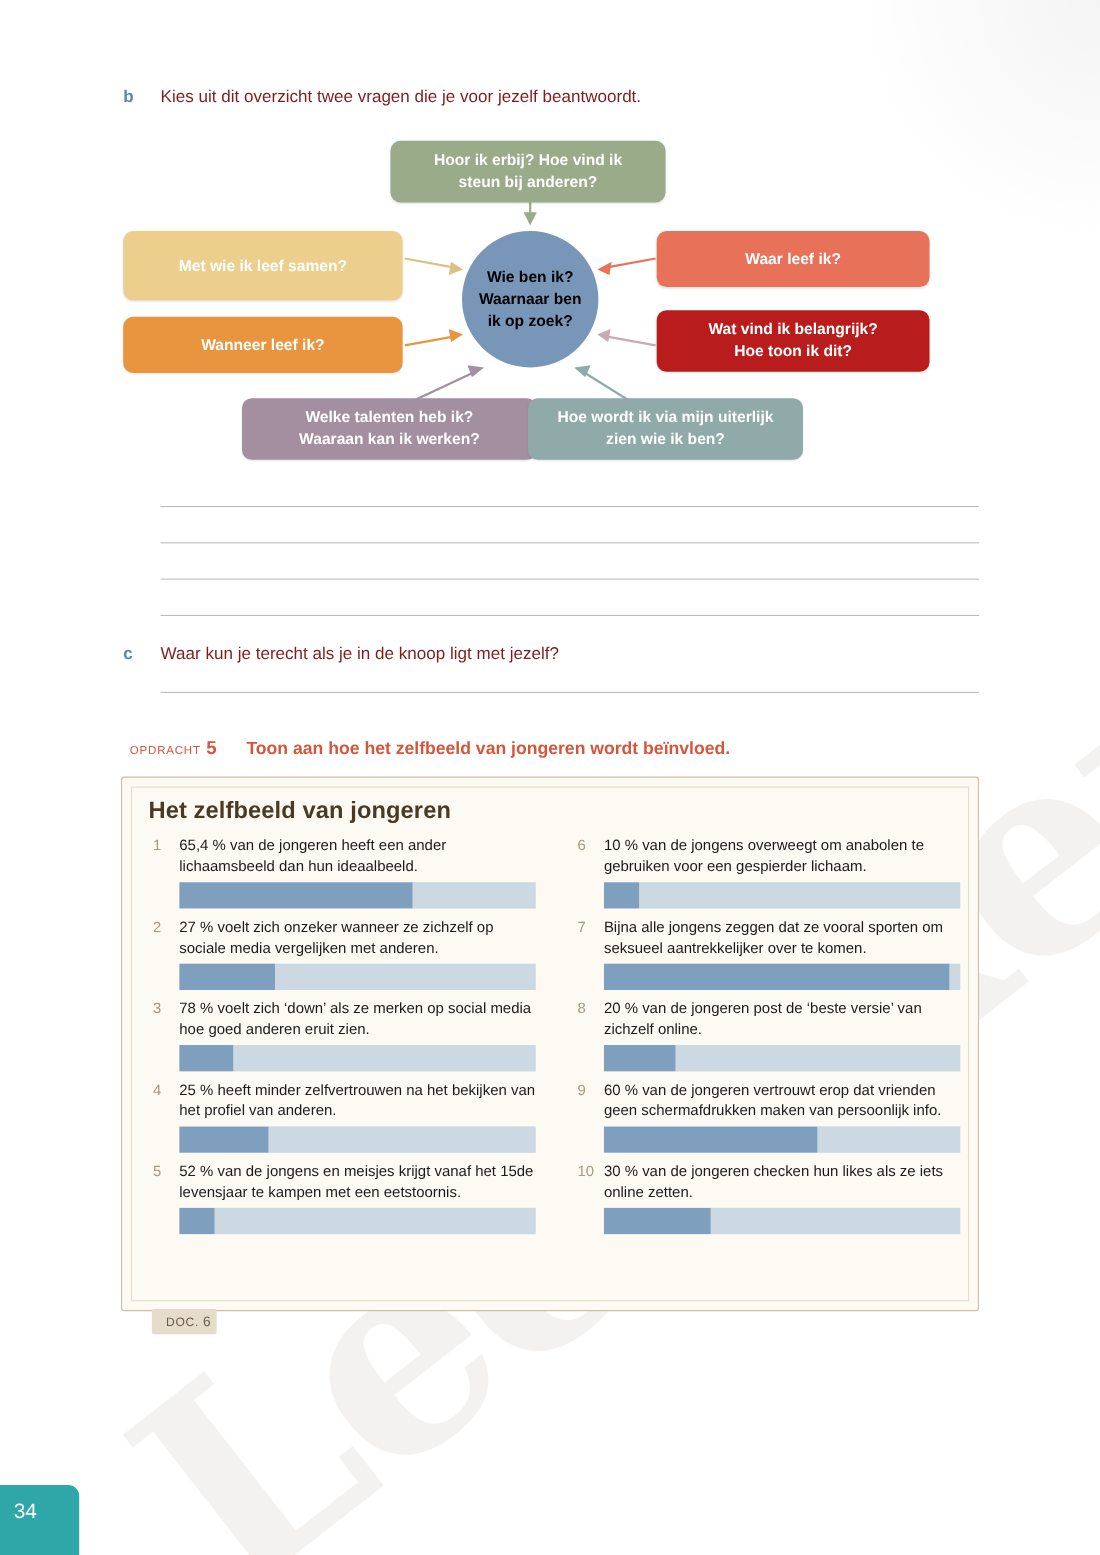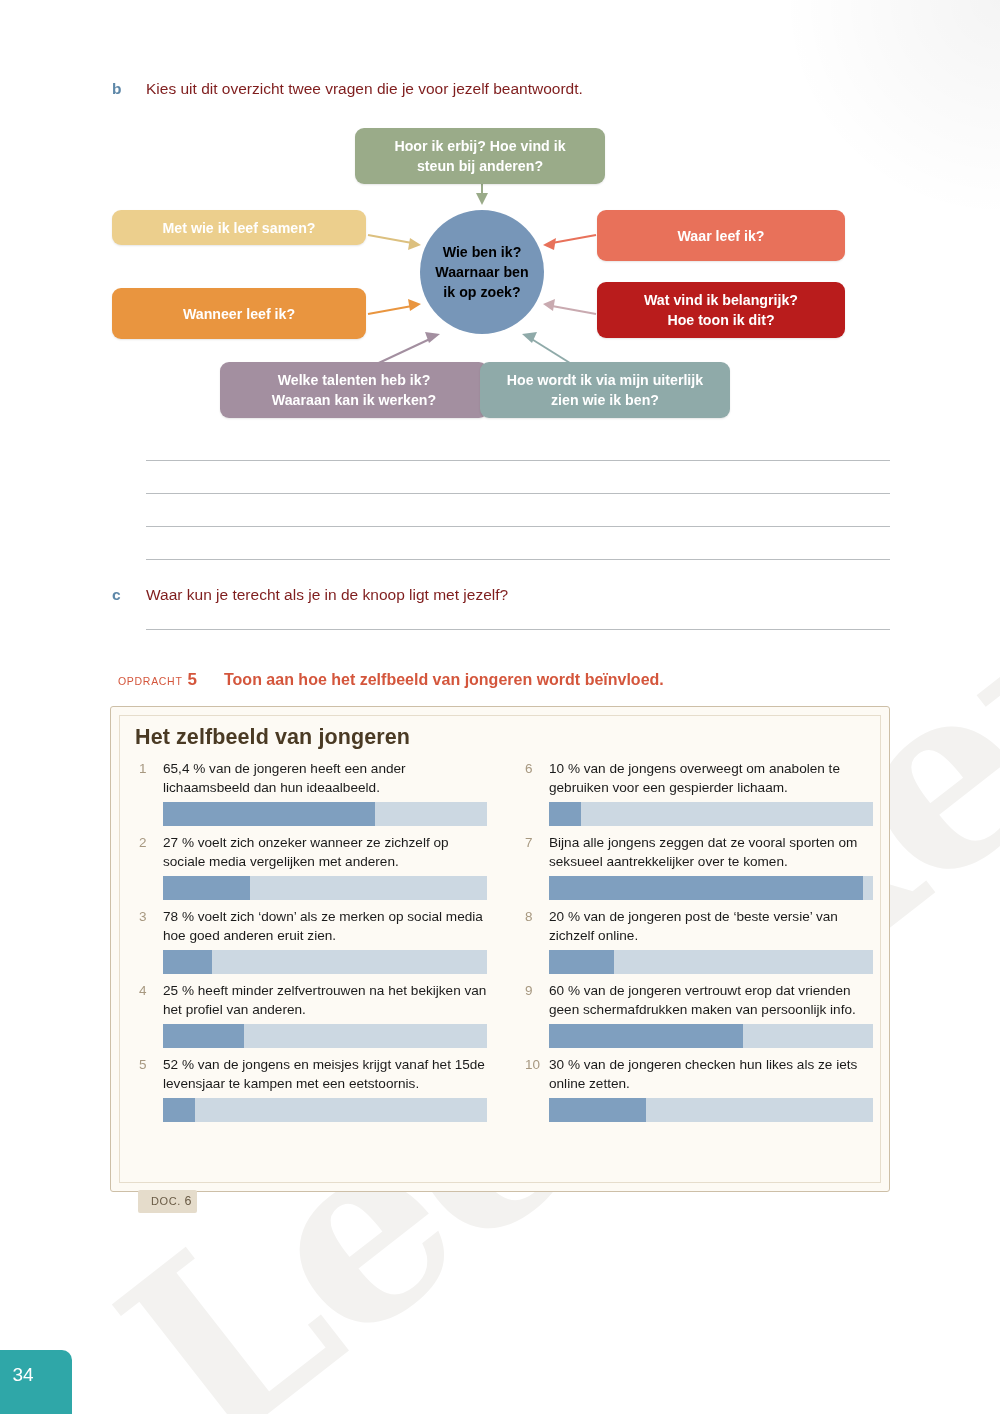--- a/index.html
+++ b/index.html
@@ -177,21 +177,21 @@
       </div>
     </div>
 
     <div class="mm-box" style="left:355px;top:18px;width:250px;height:56px;background:#9aab89;">
       <div>
         <div>Hoor ik erbij? Hoe vind ik</div>
         <div>steun bij anderen?</div>
       </div>
     </div>
 
-    <div class="mm-box" style="left:112px;top:100px;width:254px;height:35px;background:#eccf8d;">
+    <div class="mm-box" style="left:112px;top:100px;width:254px;height:63px;background:#eccf8d;">
       <div>Met wie ik leef samen?</div>
     </div>
 
     <div class="mm-box" style="left:597px;top:100px;width:248px;height:51px;background:#e8715a;">
       <div>Waar leef ik?</div>
     </div>
 
     <div class="mm-box" style="left:112px;top:178px;width:254px;height:51px;background:#e9953f;">
       <div>Wanneer leef ik?</div>
     </div>

